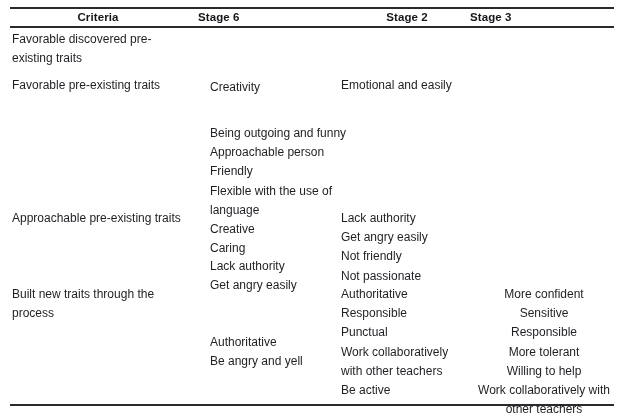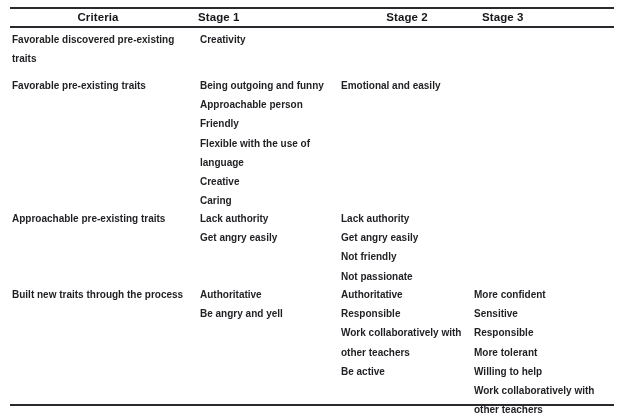--- a/index.html
+++ b/index.html
@@ -48,21 +48,21 @@
     font-size: 11.5px;
     font-weight: bold;
     letter-spacing: 0.1px;
     line-height: 16px;
     color: #17171b;
     white-space: nowrap;
   }
   .hcell-criteria { left: 0;   width: 196px; text-align: center; }
   .hcell-s1       { left: 198px; width: 140px; text-align: left; }
   .hcell-s2       { left: 341px; width: 132px; text-align: center; }
-  .hcell-s3       { left: 482px; width: 140px; text-align: left; }
+  .hcell-s3       { left: 470px; width: 140px; text-align: left; }
 
   
   .body-area {
     position: absolute;
     top: 28px;
     left: 0;
     width: 624px;
     height: 376px;
   }
 
@@ -72,47 +72,47 @@
     width: 624px;
   }
   .row-1 { top: 2px; }
   .row-2 { top: 48px; }
   .row-3 { top: 181px; }
   .row-4 { top: 257px; }
 
   .cell {
     position: absolute;
     top: 0;
-    font-size: 10px;
-    font-weight: bold;
+    font-size: 12px;
+    font-weight: normal;
     line-height: 19.2px;
     color: #1f1f24;
   }
   .cell-criteria { left: 12px;  width: 180px; }
-  .cell-s1       { left: 200px; width: 138px; }
+  .cell-s1       { left: 210px; width: 138px; margin-top: 48px; }
   .cell-s2       { left: 341px; width: 130px; }
-  .cell-s3       { left: 474px; width: 140px; }
+  .cell-s3       { left: 474px; width: 140px; text-align: center; }
 
   .item {
     display: block;
     white-space: normal;
   }
 </style>
 </head>
 <body>
 
 <div id="table-root">
 
   <div class="rule rule-top"></div>
   <div class="rule rule-header"></div>
   <div class="rule rule-bottom"></div>
 
   <div class="header-row">
     <div class="hcell hcell-criteria">Criteria</div>
-    <div class="hcell hcell-s1">Stage 1</div>
+    <div class="hcell hcell-s1">Stage 6</div>
     <div class="hcell hcell-s2">Stage 2</div>
     <div class="hcell hcell-s3">Stage 3</div>
   </div>
 
   <div class="body-area">
 
     <div class="row row-1">
       <div class="cell cell-criteria">Favorable discovered pre-existing traits</div>
       <div class="cell cell-s1">
         <span class="item">Creativity</span>
@@ -154,20 +154,21 @@
 
     <div class="row row-4">
       <div class="cell cell-criteria">Built new traits through the process</div>
       <div class="cell cell-s1">
         <span class="item">Authoritative</span>
         <span class="item">Be angry and yell</span>
       </div>
       <div class="cell cell-s2">
         <span class="item">Authoritative</span>
         <span class="item">Responsible</span>
+        <span class="item">Punctual</span>
         <span class="item">Work collaboratively with other teachers</span>
         <span class="item">Be active</span>
       </div>
       <div class="cell cell-s3">
         <span class="item">More confident</span>
         <span class="item">Sensitive</span>
         <span class="item">Responsible</span>
         <span class="item">More tolerant</span>
         <span class="item">Willing to help</span>
         <span class="item">Work collaboratively with other teachers</span>

